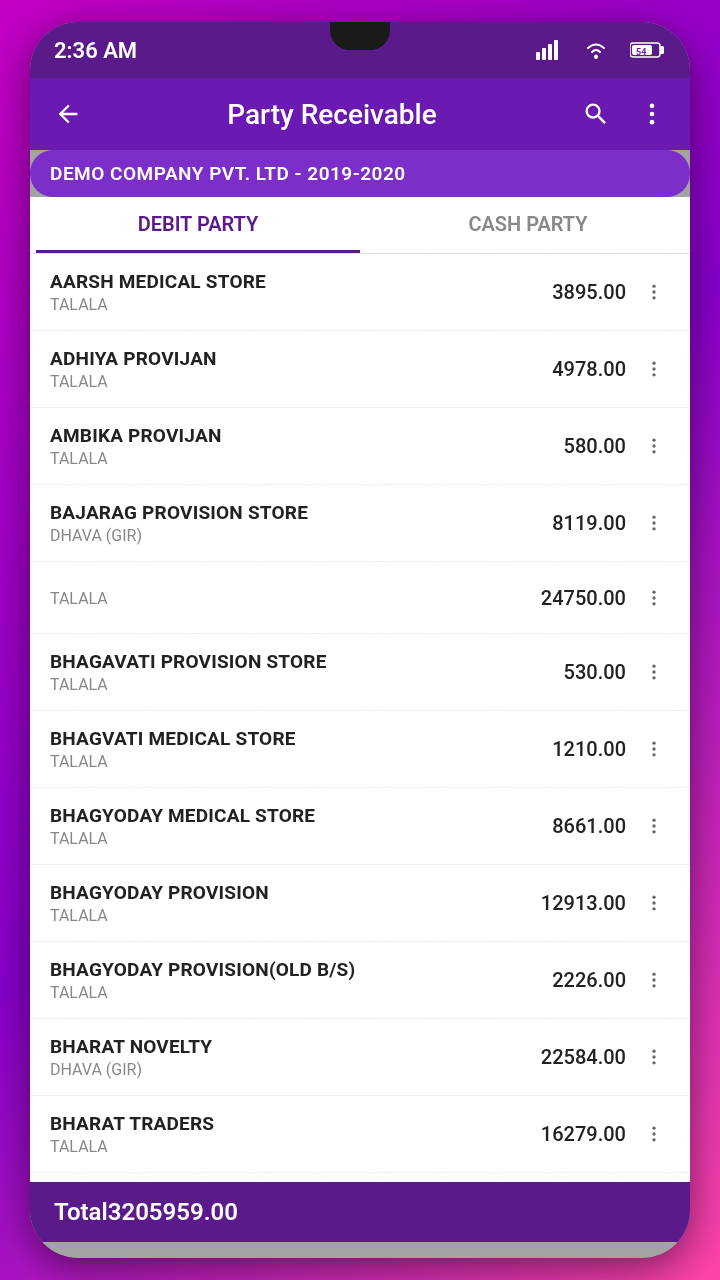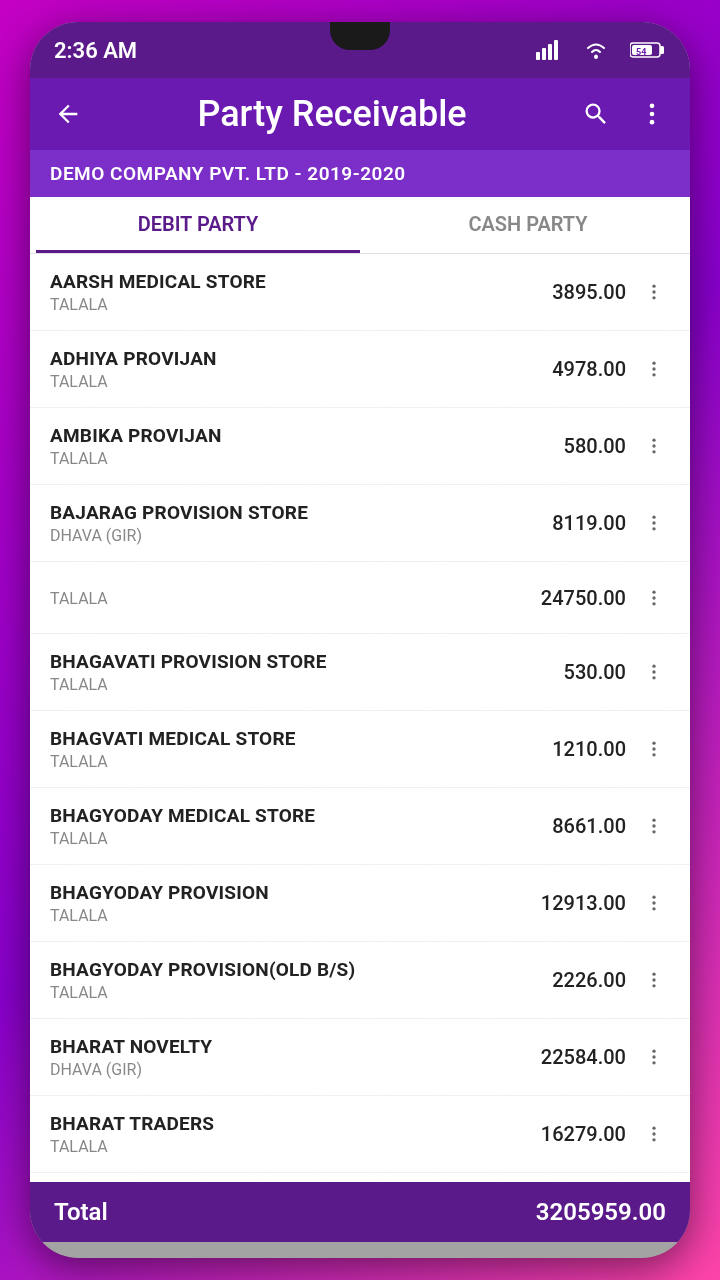--- a/index.html
+++ b/index.html
@@ -66,21 +66,21 @@
       height: 72px;
       display: flex;
       align-items: center;
       padding: 0 16px;
       gap: 12px;
     }
 
     .app-bar-title {
       flex: 1;
       color: white;
-      font-size: 36px;
+      font-size: 28px;
       font-weight: 500;
       text-align: center;
     }
 
     .icon-btn {
       width: 44px;
       height: 44px;
       display: flex;
       align-items: center;
       justify-content: center;
@@ -95,20 +95,21 @@
     }
 
     
     .company-banner {
       background: #7b2ec8;
       padding: 12px 20px;
       color: white;
       font-size: 19px;
       font-weight: 600;
       letter-spacing: 0.5px;
+      border-radius: 23px;
     }
 
     
     .tabs {
       display: flex;
       background: white;
       border-bottom: 1px solid #e0e0e0;
     }
 
     .tab {
@@ -183,21 +184,20 @@
       font-size: 22px;
       letter-spacing: 1px;
     }
 
     
     .total-bar {
       background: #5a1a8a;
       height: 60px;
       display: flex;
       align-items: center;
-      justify-content: space-between;
       padding: 11px 24px;
       color: white;
     }
 
     .total-label {
       font-size: 24px;
       font-weight: 600;
     }
 
     .total-amount {

